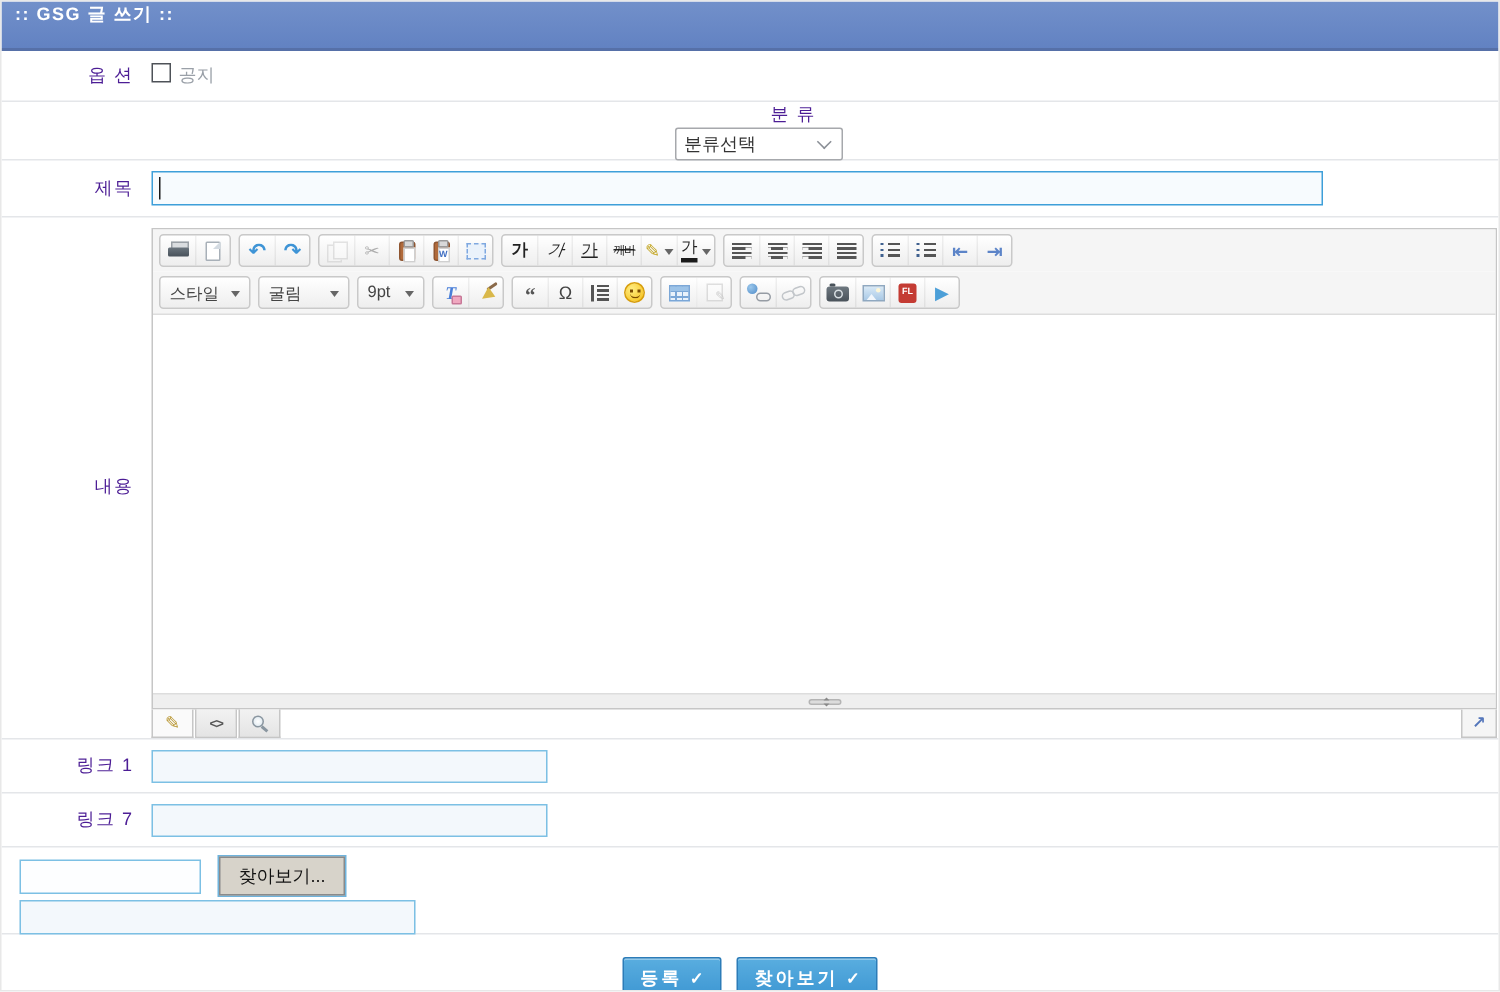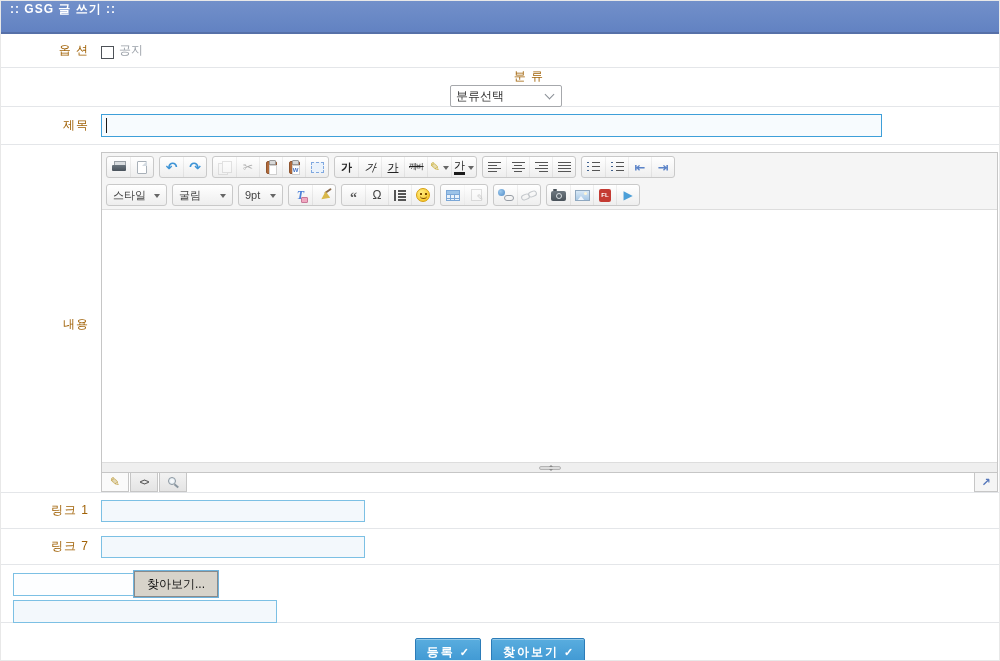--- a/index.html
+++ b/index.html
@@ -6,22 +6,22 @@
   html,body { width:1000px; background:#fff; font-family:"Liberation Sans","DejaVu Sans",sans-serif; }
   body { width:1000px; height:661px; overflow:hidden; border:1px solid #E8E8E8; }
 
   
   .hdr { height:33px; background:linear-gradient(#7290CA,#6282C2); border-bottom:2px solid #5670A8;
          display:flex; padding-left:9px; }
   .hdr-title { color:#FFF; font-size:12px; font-weight:bold; letter-spacing:1px; }
 
   
   .row { display:flex; border-bottom:1px solid #E4E6E9;align-items:center; }
-  .lbl { width:88px; flex-shrink:0; text-align:right; color:#a16207; font-size:12px; letter-spacing:1px;padding-left:34px; }
-  .ctl { margin-left:12px; display:flex; align-items:flex-end; }
+  .lbl { width:88px; flex-shrink:0; text-align:right; color:#4c1d95; font-size:12px; letter-spacing:1px;padding-left:34px; }
+  .ctl { margin-left:12px; display:flex; align-items:flex-start; }
 
   .row-option { height:34px; align-items:center; }
   .row-category { height:39px; align-items:center;flex-direction:column; }
   .row-title { height:38px; align-items:center; }
   .row-content { min-height:340px; }
   .row-content .lbl { padding-top:11px; }
   .row-link { height:36px; align-items:center; }
   .row-file { height:58px; }
 
   
@@ -153,21 +153,21 @@
 
   
   .row-file .lblcol { width:88px; flex-shrink:0; padding-top:9px; }
   .lblcol .lbl { width:100%; display:block; }
   .pm-row { display:flex; justify-content:flex-end; gap:4px; margin-top:5px; }
   .pm-btn { width:15px; height:14px; border:1px solid #BBB; border-radius:3px; background:linear-gradient(#FFF,#E6E6E6);
             font-size:10px; line-height:12px; color:#888; text-align:center; cursor:pointer; }
   .file-ctl { margin-left:12px; padding-top:7px; }
   .file-row1 { display:flex; align-items:center; }
   .file-input { width:121px; height:23px; border:1px solid #7CC0E4; background:#FDFEFF; }
-  .browse-btn { margin-left:0; height:26px; padding:0 12px; background:#D7D3CA; border:1px solid #8A8A8A;
+  .browse-btn { margin-left:12px; height:26px; padding:0 12px; background:#D7D3CA; border:1px solid #8A8A8A;
                 box-shadow:0 0 0 1px #6FB3DC; font-size:12px; color:#111; cursor:pointer;
                 font-family:"Liberation Sans","DejaVu Sans",sans-serif; }
   .file-input2 { width:264px; height:23px; border:1px solid #7CC0E4; background:#F3F8FC; margin-top:3px; }
 
   
   .footer { display:flex; justify-content:center; gap:10px; padding-top:15px; }
   .btn { height:28px; background:linear-gradient(#59ADDF,#3D96D2); border:1px solid #2C7CB8; border-radius:2px;
          color:#FFF; font-weight:bold; font-size:12px; display:flex; align-items:center; padding:0 11px;
          letter-spacing:2px; cursor:pointer; box-shadow:inset 0 1px 0 rgba(255,255,255,.35); }
   .btn .chk-mark { font-size:11px; margin-left:5px; letter-spacing:0; }

